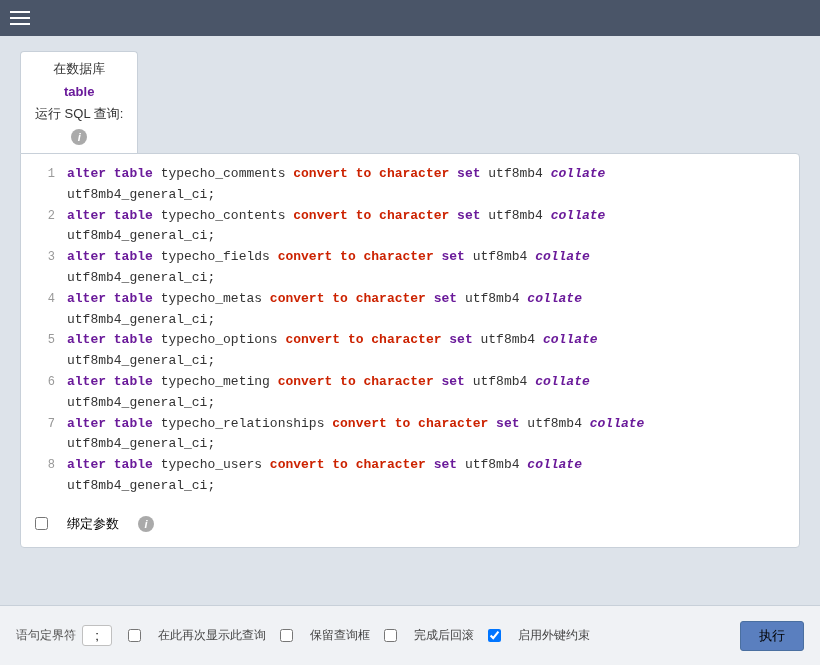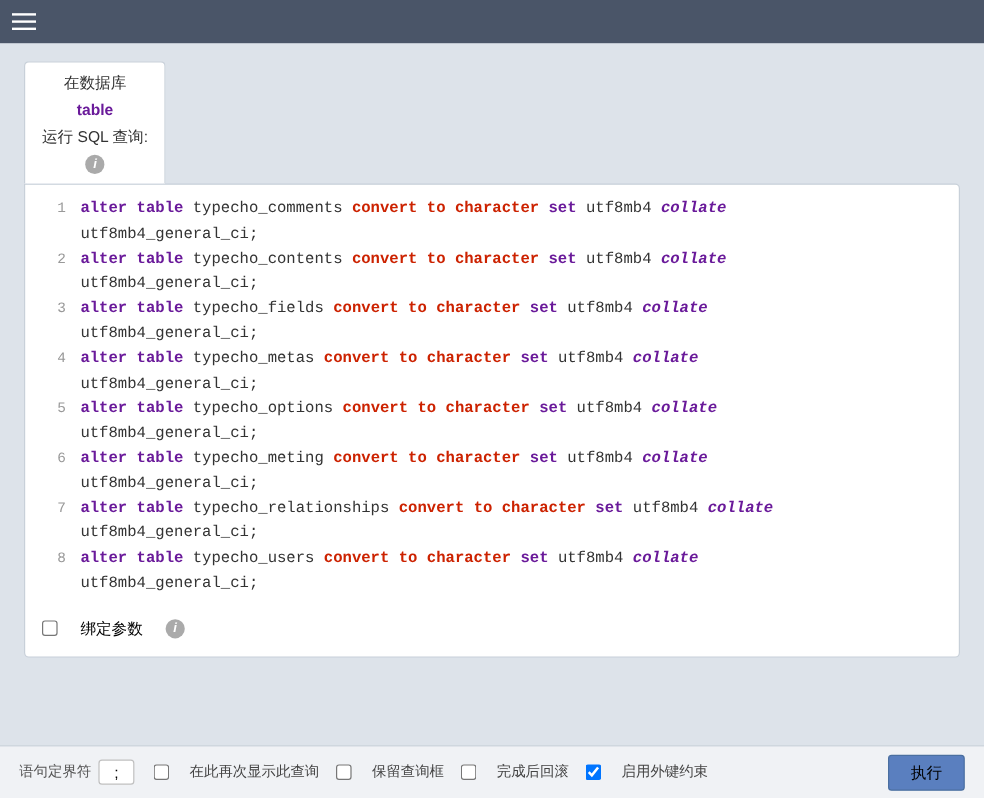--- a/index.html
+++ b/index.html
@@ -140,21 +140,21 @@
     }
     .bind-params-row input[type=checkbox] {
       cursor: pointer;
     }
 
     .bottom-bar {
       position: fixed;
       bottom: 0;
       left: 0;
       right: 0;
-      height: 44px;
+      height: 60px;
       background: #f0f2f5;
       border-top: 1px solid #c8d0d9;
       display: flex;
       align-items: center;
       padding: 0 16px;
       gap: 16px;
       font-size: 12px;
     }
 
     .delimiter-group {

